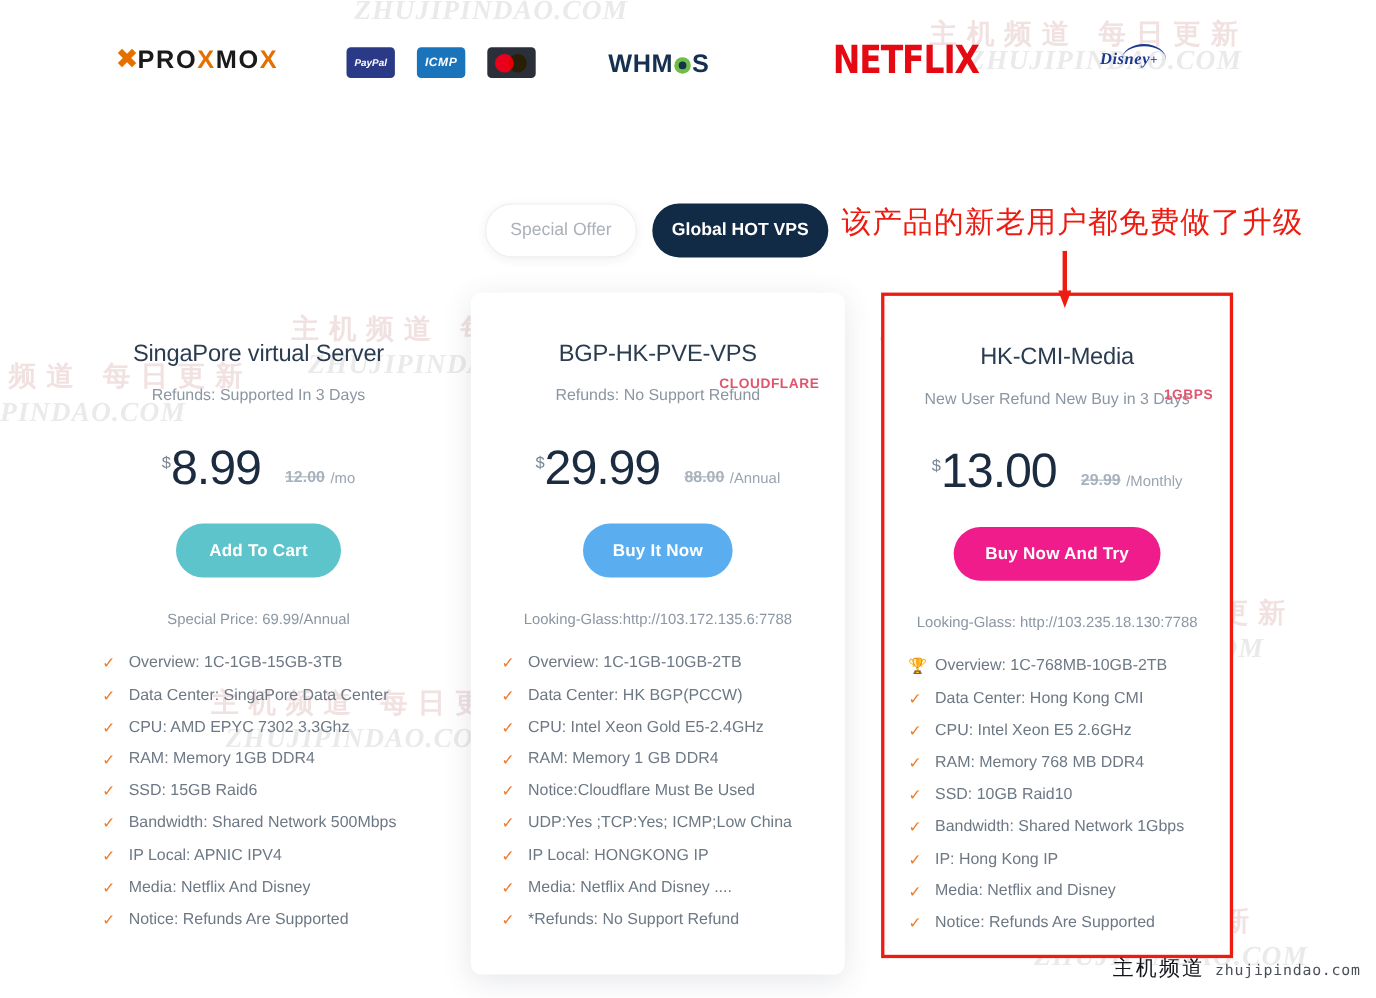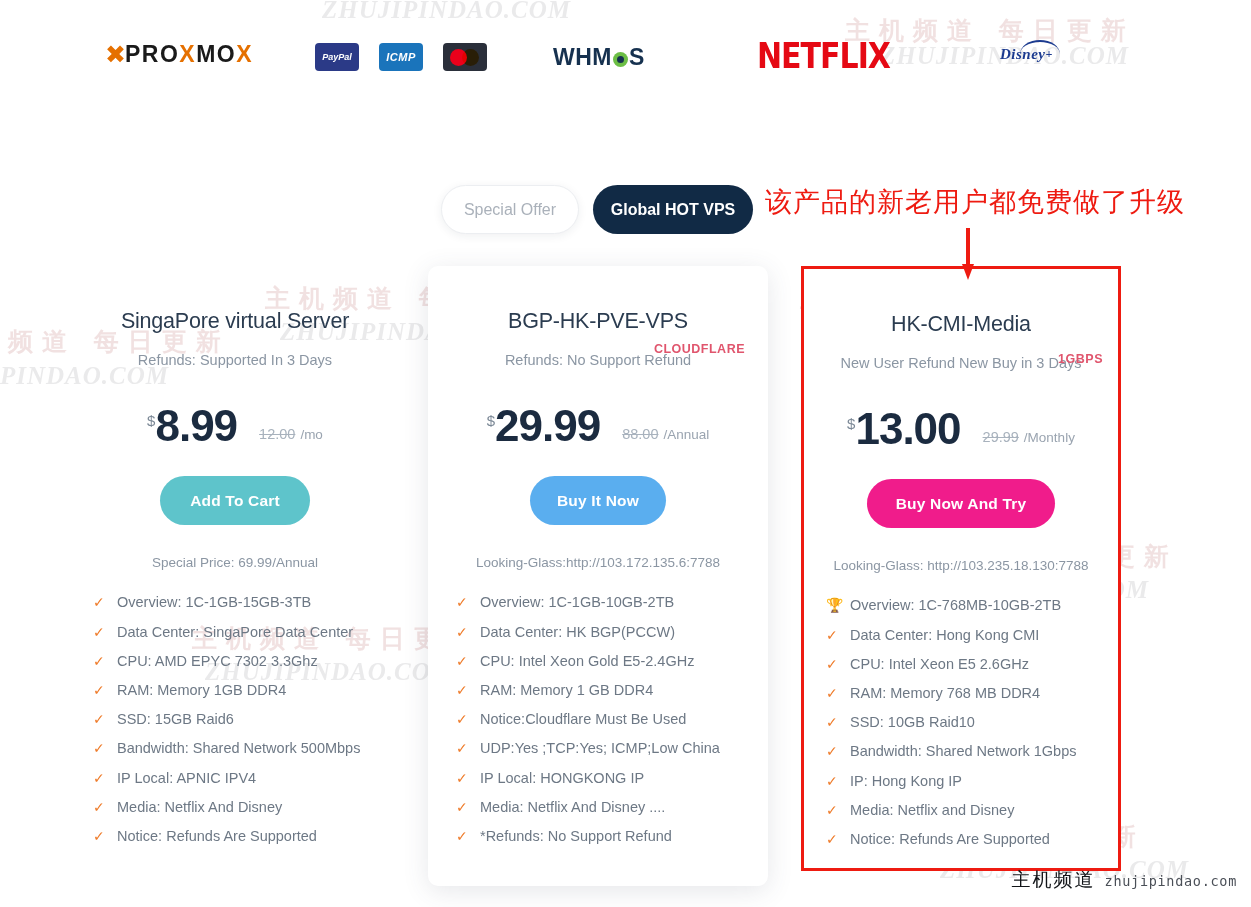--- a/index.html
+++ b/index.html
@@ -176,26 +176,26 @@
   .card-sub {
     font-size: 14.5px; color: #8b96a3; margin-top: 18px; font-weight: 400;
   }
 
   .price-row {
     display: flex; align-items: flex-end; justify-content: center;
     margin-top: 38px;
   }
   .cur { font-size: 15px; color: #7b8896; align-self: flex-start; margin-top: 6px; }
   .price {
-    font-size: 44px; font-weight: 700; color: #1b2b40;
+    font-size: 44px; font-weight: 400; color: #1b2b40;
     line-height: 0.92; letter-spacing: -1px;
   }
   .old {
     font-size: 14.5px; color: #a8b2bd; text-decoration: line-through;
-    margin-left: 22px; margin-bottom: 4px;
+    margin-left: 22px; margin-bottom: 4px; font-weight: bold;
   }
   .per { font-size: 13.5px; color: #9aa4b0; margin-left: 5px; margin-bottom: 4px; }
 
   .cta {
     display: block; margin: 30px auto 0; border: none; border-radius: 26px;
     color: #ffffff; font-size: 15.5px; font-weight: 700; cursor: pointer;
     font-family: "Liberation Sans", sans-serif; letter-spacing: .2px;
   }
   .cta-1 { width: 150px; height: 49px; background: #5ec4cb; }
   .cta-2 { width: 136px; height: 49px; background: #5aaeef; }

